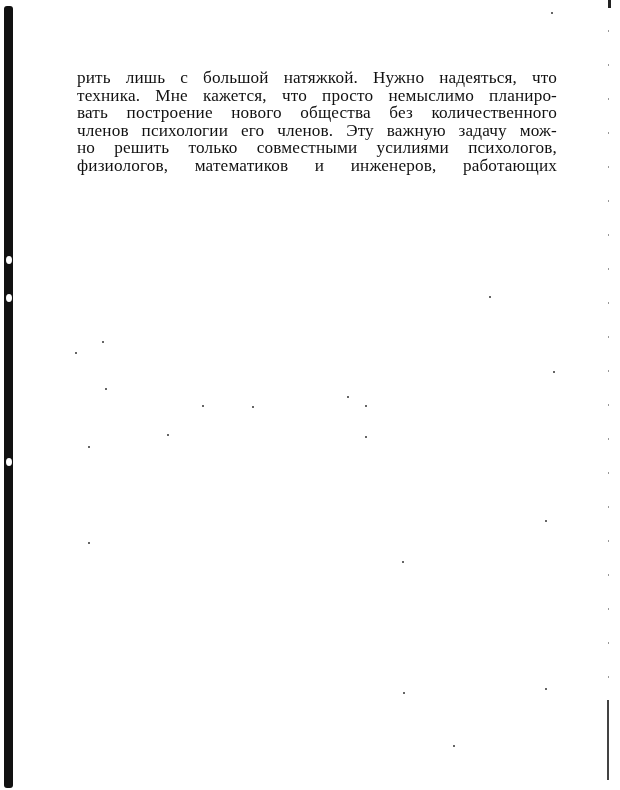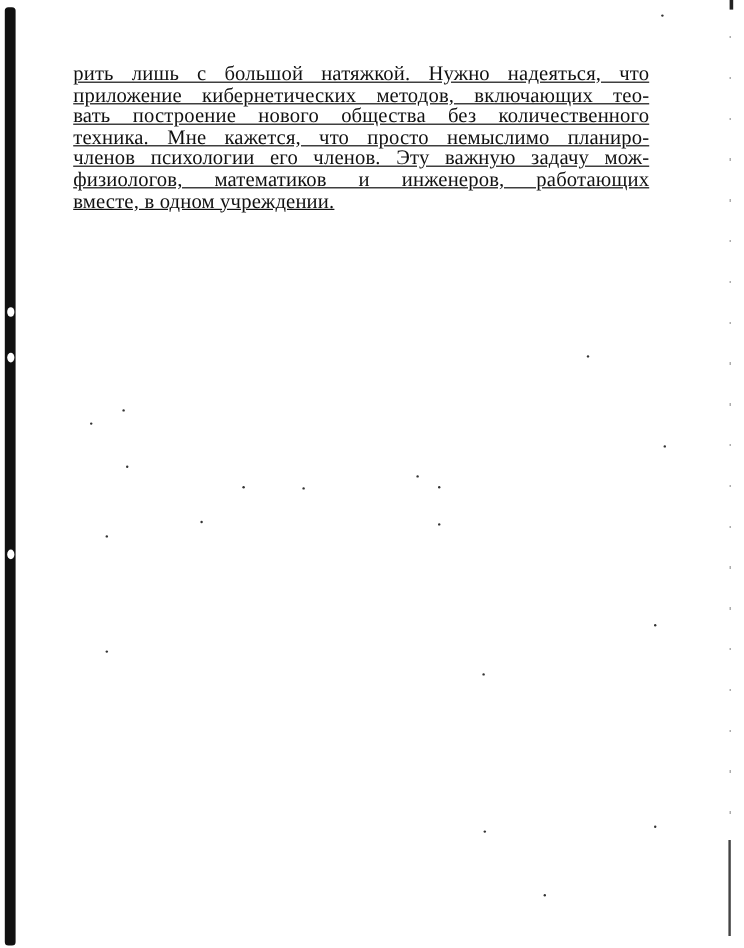--- a/index.html
+++ b/index.html
@@ -55,27 +55,26 @@
       top: 0px;
       width: 3px;
       height: 8px;
       background: #222;
     }
     .page-text {
       position: absolute;
       left: 61px;
       top: 53px;
       width: 480px;
-      margin: 0;
+      margin: 16px;
       font-family: "Liberation Serif", "DejaVu Serif", serif;
       font-size: 17.2px;
       line-height: 17.6px;
       color: #111111;
       letter-spacing: 0.15px;
-      text-decoration: underline;
     }
     .line {
       display: block;
       text-align: justify;
       text-align-last: justify;
       white-space: nowrap;
       height: 17.6px;
     }
     .line.last {
       text-align-last: left;
@@ -96,26 +95,25 @@
   <span class="notch" style="top:288px"></span>
   <span class="notch" style="top:452px"></span>
 </div>
 
 <div class="top-mark"></div>
 <div class="right-dots"></div>
 <div class="right-edge"></div>
 
 <div class="page-text">
   <span class="line">рить лишь с большой натяжкой. Нужно надеяться, что</span>
-  <span class="line">приложение кибернетических методов, включающих тео-</span>
+  <span class="line">техника. Мне кажется, что просто немыслимо планиро-</span>
   <span class="line">вать построение нового общества без количественного</span>
-  <span class="line">техника. Мне кажется, что просто немыслимо планиро-</span>
   <span class="line">членов психологии его членов. Эту важную задачу мож-</span>
+  <span class="line">но решить только совместными усилиями психологов,</span>
   <span class="line">физиологов, математиков и инженеров, работающих</span>
-  <span class="line last">вместе, в одном учреждении.</span>
 </div>
 
 <span class="speck" style="left:75px;top:352px"></span>
 <span class="speck" style="left:102px;top:341px"></span>
 <span class="speck" style="left:105px;top:388px"></span>
 <span class="speck" style="left:88px;top:446px"></span>
 <span class="speck" style="left:202px;top:405px"></span>
 <span class="speck" style="left:252px;top:406px"></span>
 <span class="speck" style="left:347px;top:396px"></span>
 <span class="speck" style="left:365px;top:405px"></span>

